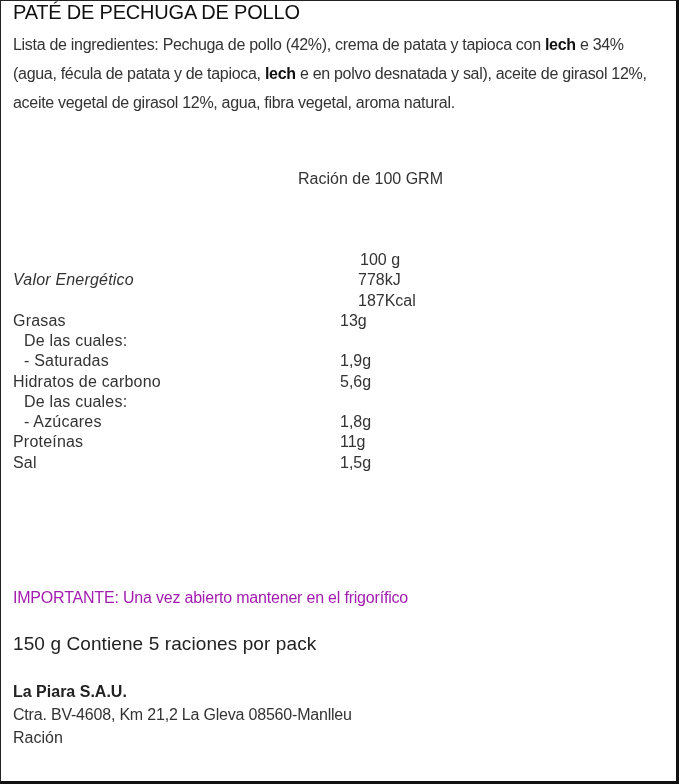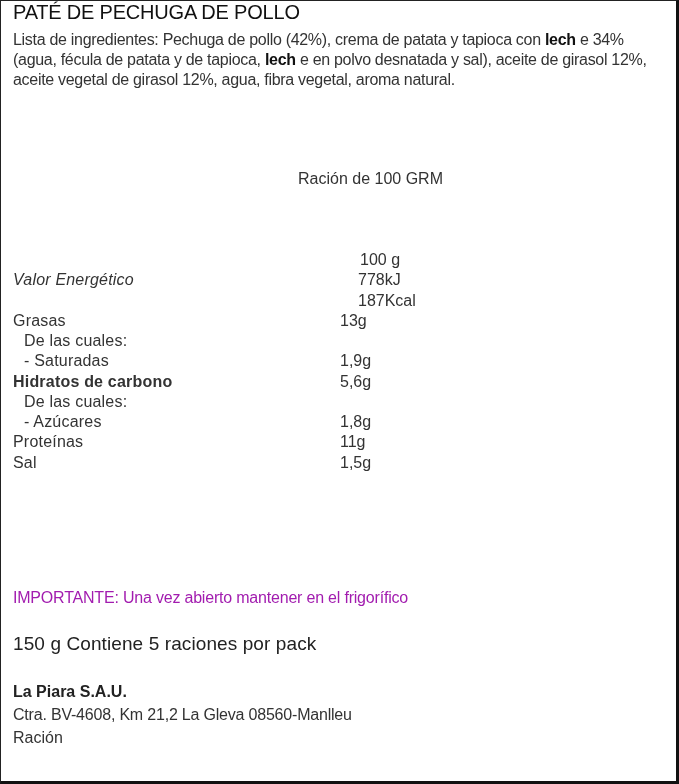--- a/index.html
+++ b/index.html
@@ -3,21 +3,21 @@
 <meta charset="utf-8">
 <style>
   html, body { margin: 0; padding: 0; background: #fff; }
   body { width: 679px; height: 784px; position: relative; overflow: hidden;
          font-family: "Liberation Sans", sans-serif; color: #222; }
   .frame { position: absolute; left: 0; top: 0; width: 679px; height: 784px; box-sizing: border-box;
            border-left: 1px solid #222; border-top: 1px solid #222;
            border-right: 3px solid #111; border-bottom: 3px solid #111; }
   .abs { position: absolute; white-space: nowrap; }
   .title { left: 13px; top: 1px; font-size: 20px; color: #111; letter-spacing: -0.2px; }
-  .ingredients { left: 13px; top: 30px; width: 640px; font-size: 16px; line-height: 20px;
+  .ingredients { left: 13px; top: 30px; width: 640px; font-size: 16px; line-height: 29px;
                  white-space: normal; color: #333; letter-spacing: -0.3px; }
   .ingredients b { color: #111; }
   .racion { left: 298px; top: 170px; font-size: 16px; color: #333; }
   .nrow { position: absolute; left: 13px; font-size: 16px; color: #333; letter-spacing: 0.2px; }
   .nval { position: absolute; font-size: 16px; color: #333; width: 60px; }
   .important { left: 13px; top: 589px; font-size: 16px; color: #a21caf; letter-spacing: -0.2px; }
   .pack { left: 13px; top: 633px; font-size: 19px; color: #222; letter-spacing: 0.1px; }
   .company { left: 13px; top: 683px; font-size: 16px; font-weight: bold; color: #222; }
   .addr { left: 13px; top: 706px; font-size: 16px; color: #333; letter-spacing: -0.2px; }
   .country { left: 13px; top: 729px; font-size: 16px; color: #333; }
@@ -42,21 +42,21 @@
   <div class="abs" style="left:358px; top:271px; font-size:16px; color:#333;">778kJ</div>
   <div class="abs" style="left:358px; top:292px; font-size:16px; color:#333;">187Kcal</div>
 
   <div class="nrow" style="top:312px;">Grasas</div>
   <div class="nval" style="left:340px; top:312px;">13g</div>
 
   <div class="nrow" style="top:332px; left:24px;">De las cuales:</div>
   <div class="nrow" style="top:352px; left:24px;">-  Saturadas</div>
   <div class="nval" style="left:340px; top:352px;">1,9g</div>
 
-  <div class="nrow" style="top:373px;font-weight:bold;">Hidratos  de  carbono</div>
+  <div class="nrow" style="top:373px;">Hidratos  de  carbono</div>
   <div class="nval" style="left:340px; top:373px;">5,6g</div>
 
   <div class="nrow" style="top:393px; left:24px;">De las cuales:</div>
   <div class="nrow" style="top:413px; left:24px;">- Azúcares</div>
   <div class="nval" style="left:340px; top:413px;">1,8g</div>
 
   <div class="nrow" style="top:433px;">Proteínas</div>
   <div class="nval" style="left:340px; top:433px;">11g</div>
 
   <div class="nrow" style="top:454px;">Sal</div>

